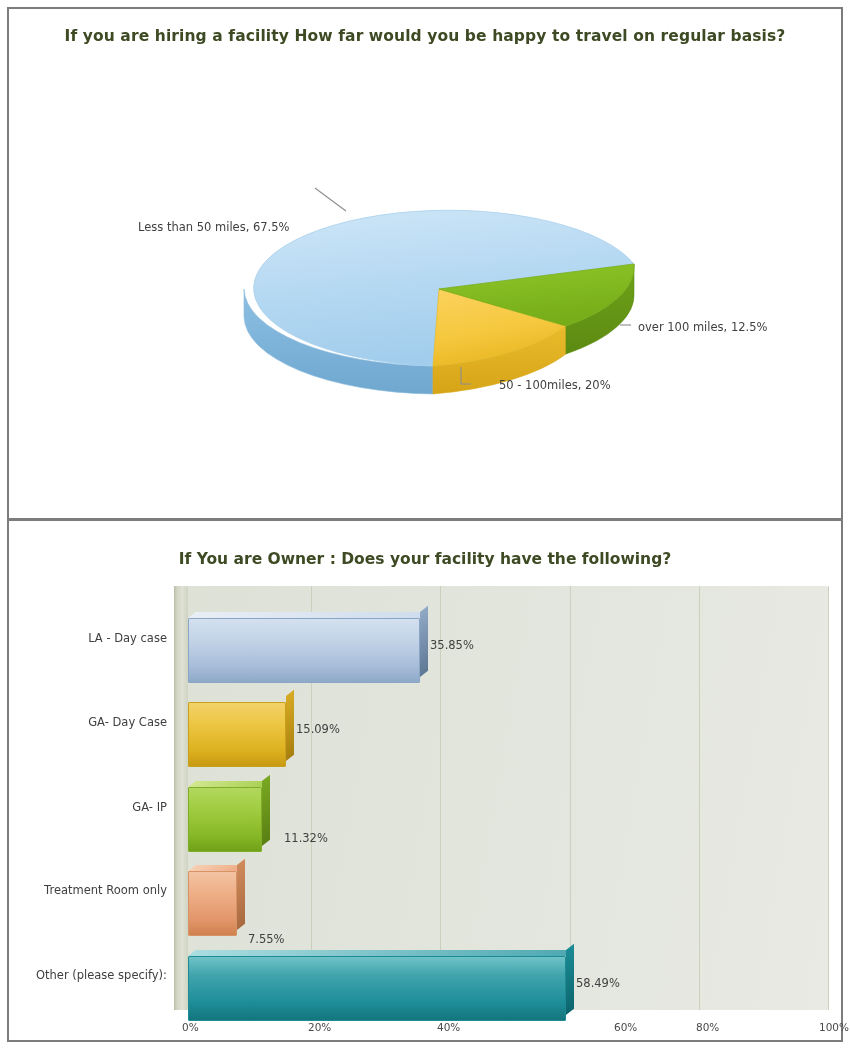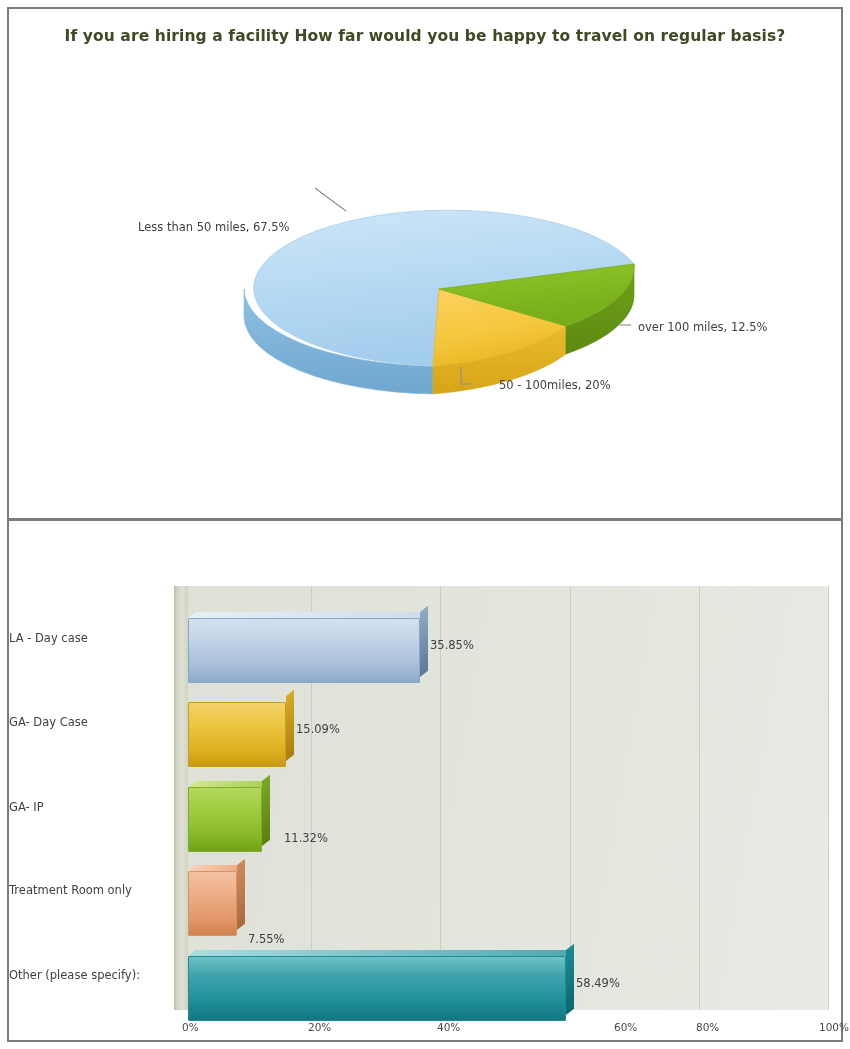--- a/index.html
+++ b/index.html
@@ -113,20 +113,21 @@
   .bar-val {
     position: absolute;
     font-size: 11.5px;
     color: #3f3f3f;
     white-space: nowrap;
   }
   .cat-lbl {
     position: absolute;
     font-size: 11.5px;
     color: #3f3f3f;
+    text-align: right;
     white-space: nowrap;
   }
   .tick-lbl {
     position: absolute;
     font-size: 10.5px;
     color: #4a4a4a;
     white-space: nowrap;
   }
 </style>
 </head>
@@ -198,20 +199,21 @@
 
       <div class="pie-lbl lbl-blue">Less than 50 miles, 67.5%</div>
       <div class="pie-lbl lbl-green">over 100 miles, 12.5%</div>
       <div class="pie-lbl lbl-gold">50 - 100miles, 20%</div>
     </div>
 
     <div class="panel-divider"></div>
 
     <div class="panel2">
 
+      <div class="bar-title">If You are Owner : Does your facility have the following?</div>
 
       <div class="cat-lbl" style="left:0px;  top:110px; width:158px;">LA - Day case</div>
       <div class="cat-lbl" style="left:0px;  top:194px; width:158px;">GA- Day Case</div>
       <div class="cat-lbl" style="left:0px;  top:279px; width:158px;">GA- IP</div>
       <div class="cat-lbl" style="left:0px;  top:362px; width:158px;">Treatment Room only</div>
       <div class="cat-lbl" style="left:0px;  top:447px; width:158px;">Other (please specify):</div>
 
       <div class="plot">
         <div class="plot-bg"></div>
         <div class="plot-wall"></div>

